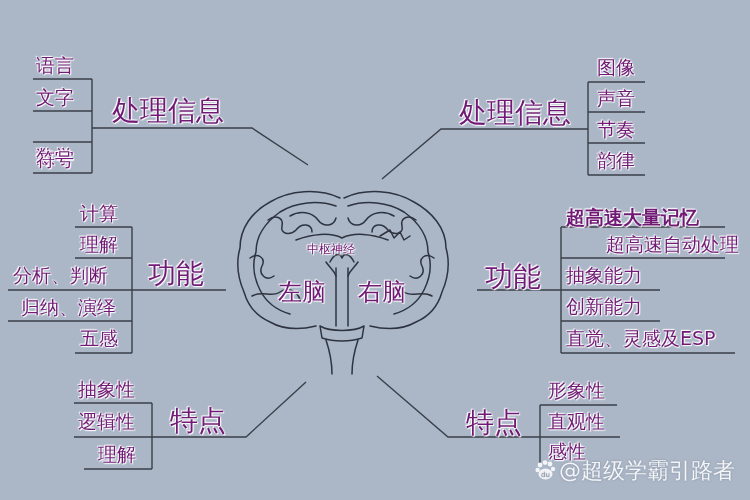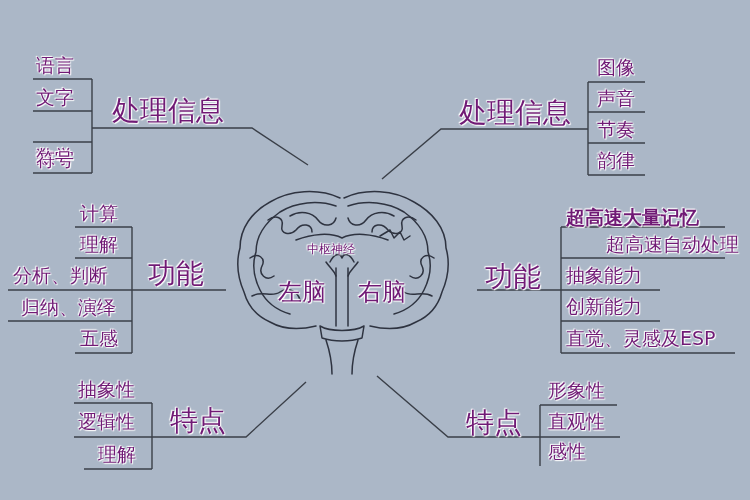--- a/index.html
+++ b/index.html
@@ -158,14 +158,29 @@
     <div class="t leaf" style="left:98px;top:445px;">理解</div>
   </div>
 
   <div>
     <div class="t big" style="left:466px;top:409px;">特点</div>
     <div class="t leaf" style="left:548px;top:381px;">形象性</div>
     <div class="t leaf" style="left:548px;top:412px;">直观性</div>
     <div class="t leaf" style="left:548px;top:442px;">感性</div>
   </div>
 
+  <div class="wm">
+    <span class="wm-icon">
+      <svg width="22" height="20" viewBox="0 0 22 20">
+        <g fill="#f3f5f8">
+          <circle cx="5" cy="5" r="2.4"></circle>
+          <circle cx="10" cy="2.6" r="2.4"></circle>
+          <circle cx="15" cy="4" r="2.4"></circle>
+          <circle cx="18" cy="9" r="2.2"></circle>
+          <circle cx="2.6" cy="10" r="2.2"></circle>
+          <ellipse cx="10.5" cy="14" rx="7" ry="5.4"></ellipse>
+        </g>
+        <text x="6" y="17" font-size="7" fill="#8a95a8" font-family="DejaVu Sans, sans-serif">du</text>
+      </svg>
+    </span><span>@超级学霸引路者</span>
+  </div>
 
 </div>
 
 </body></html>

